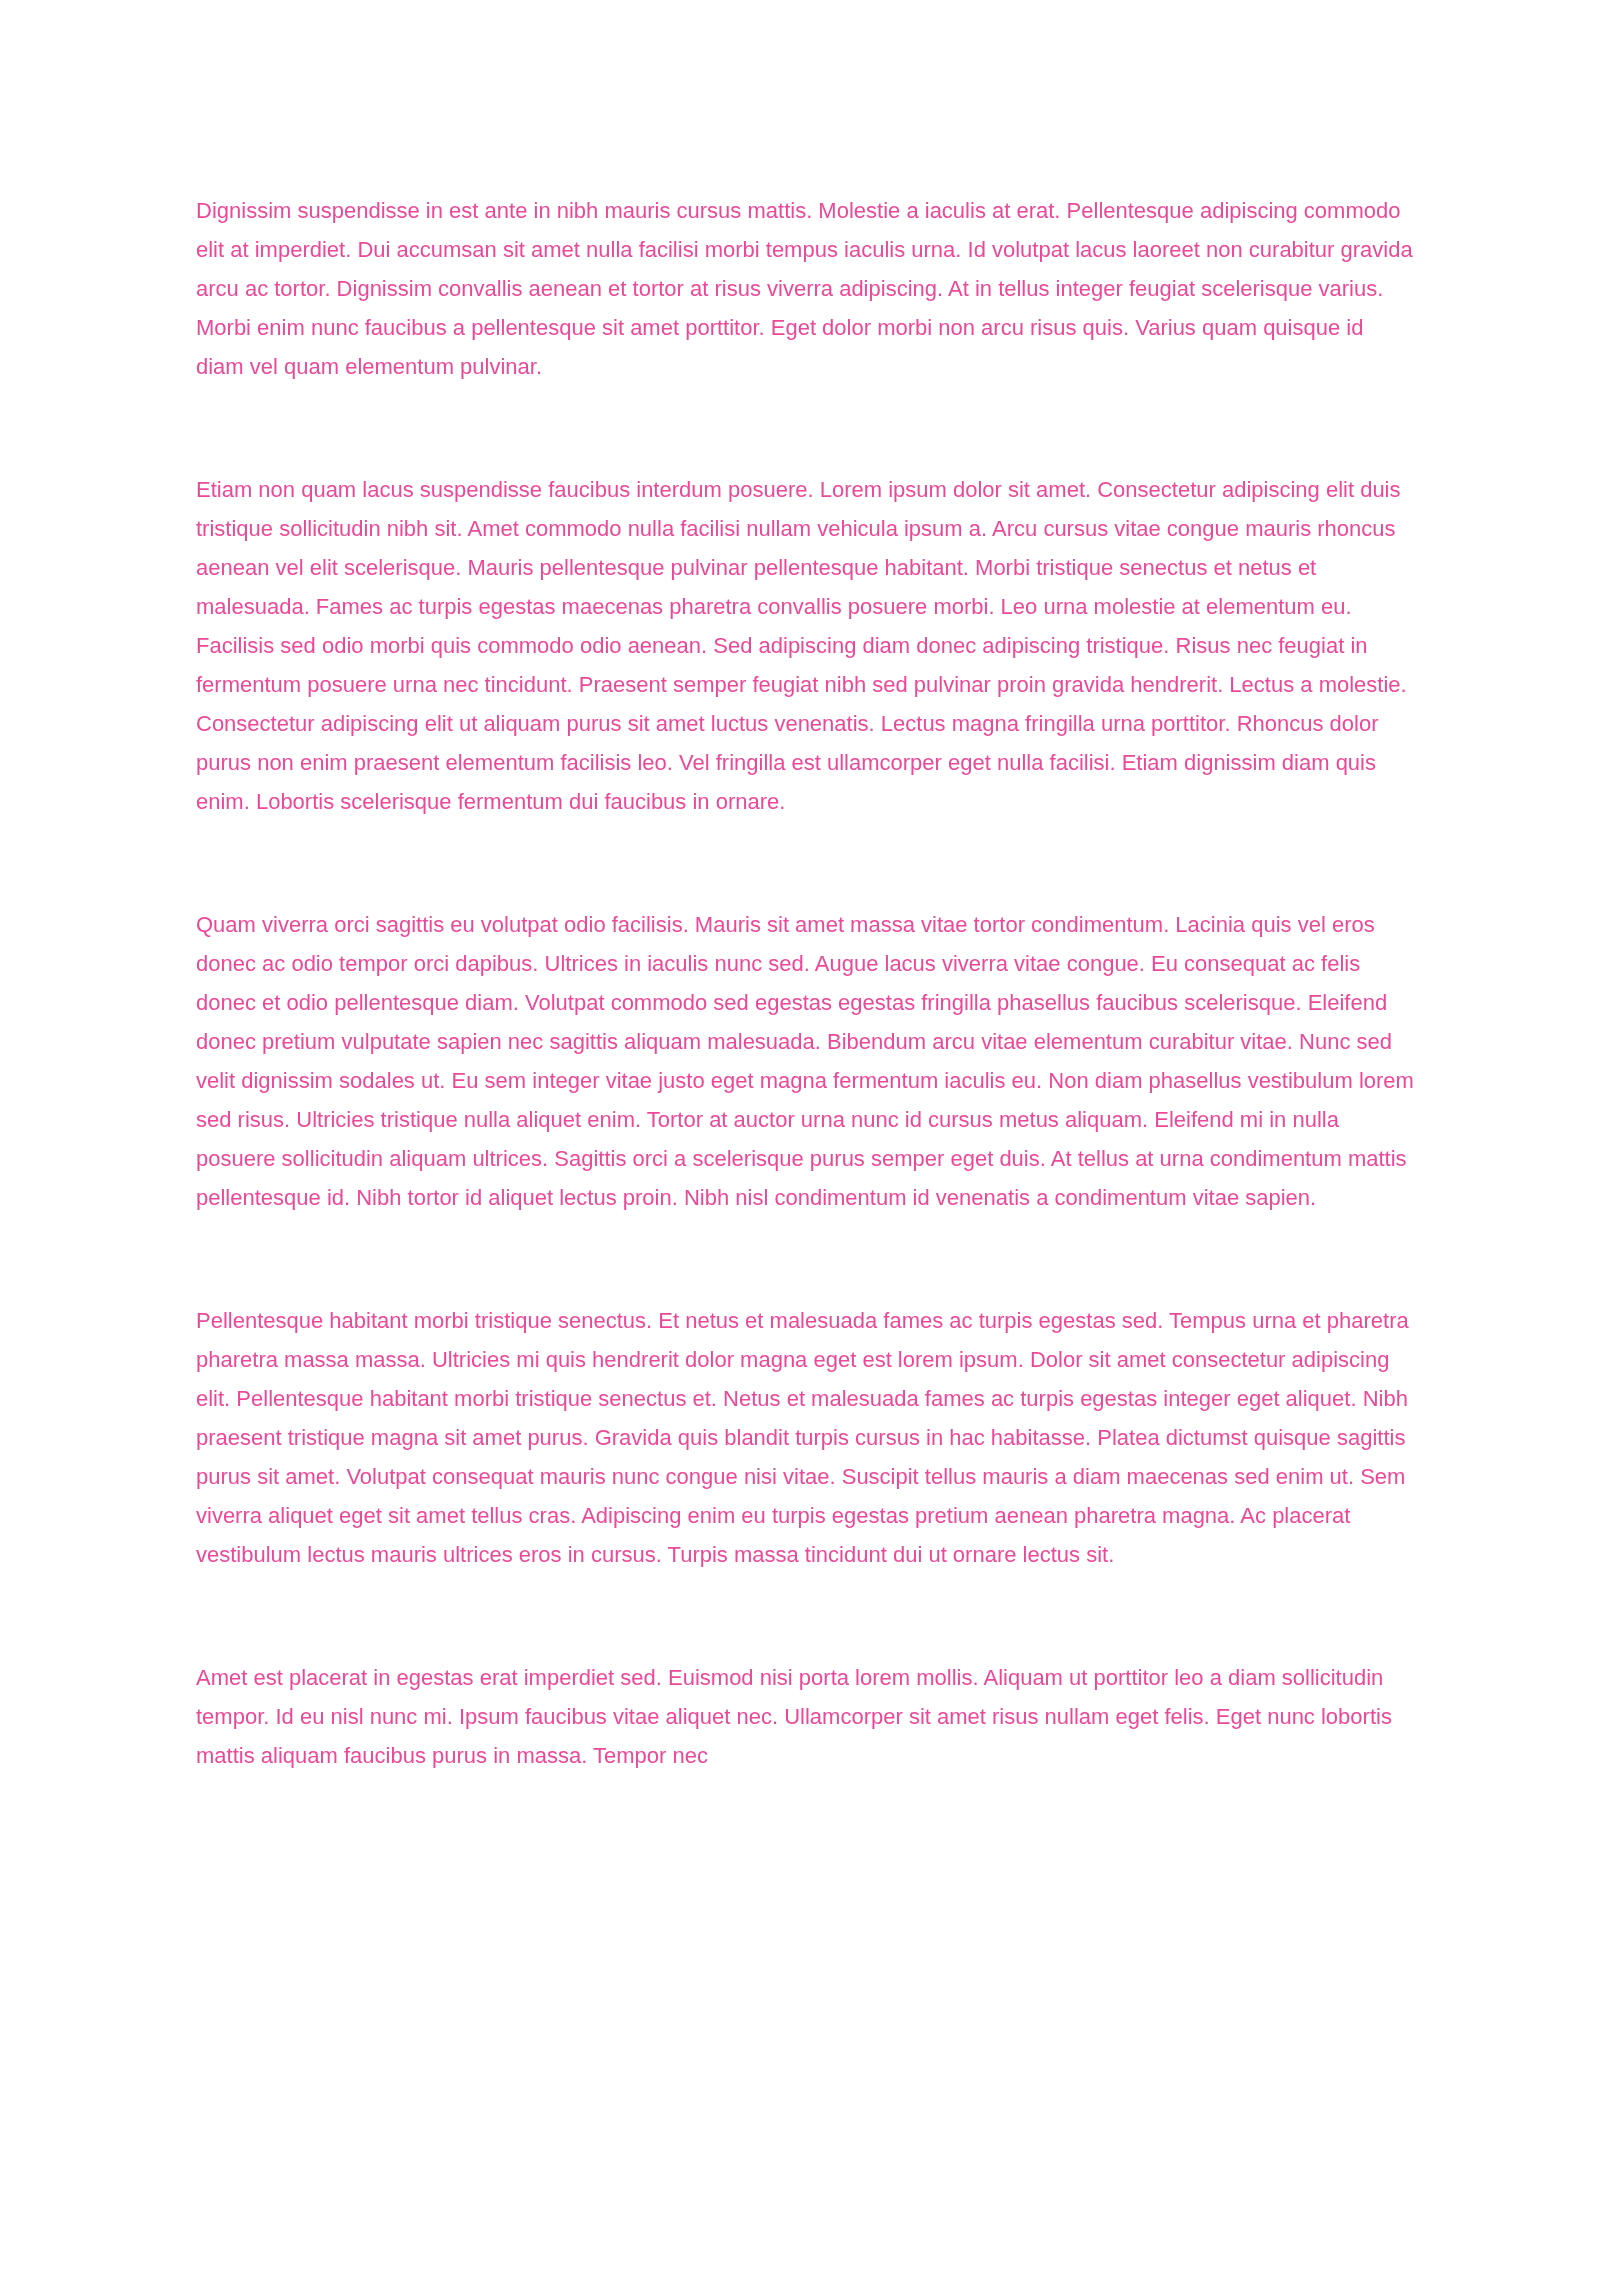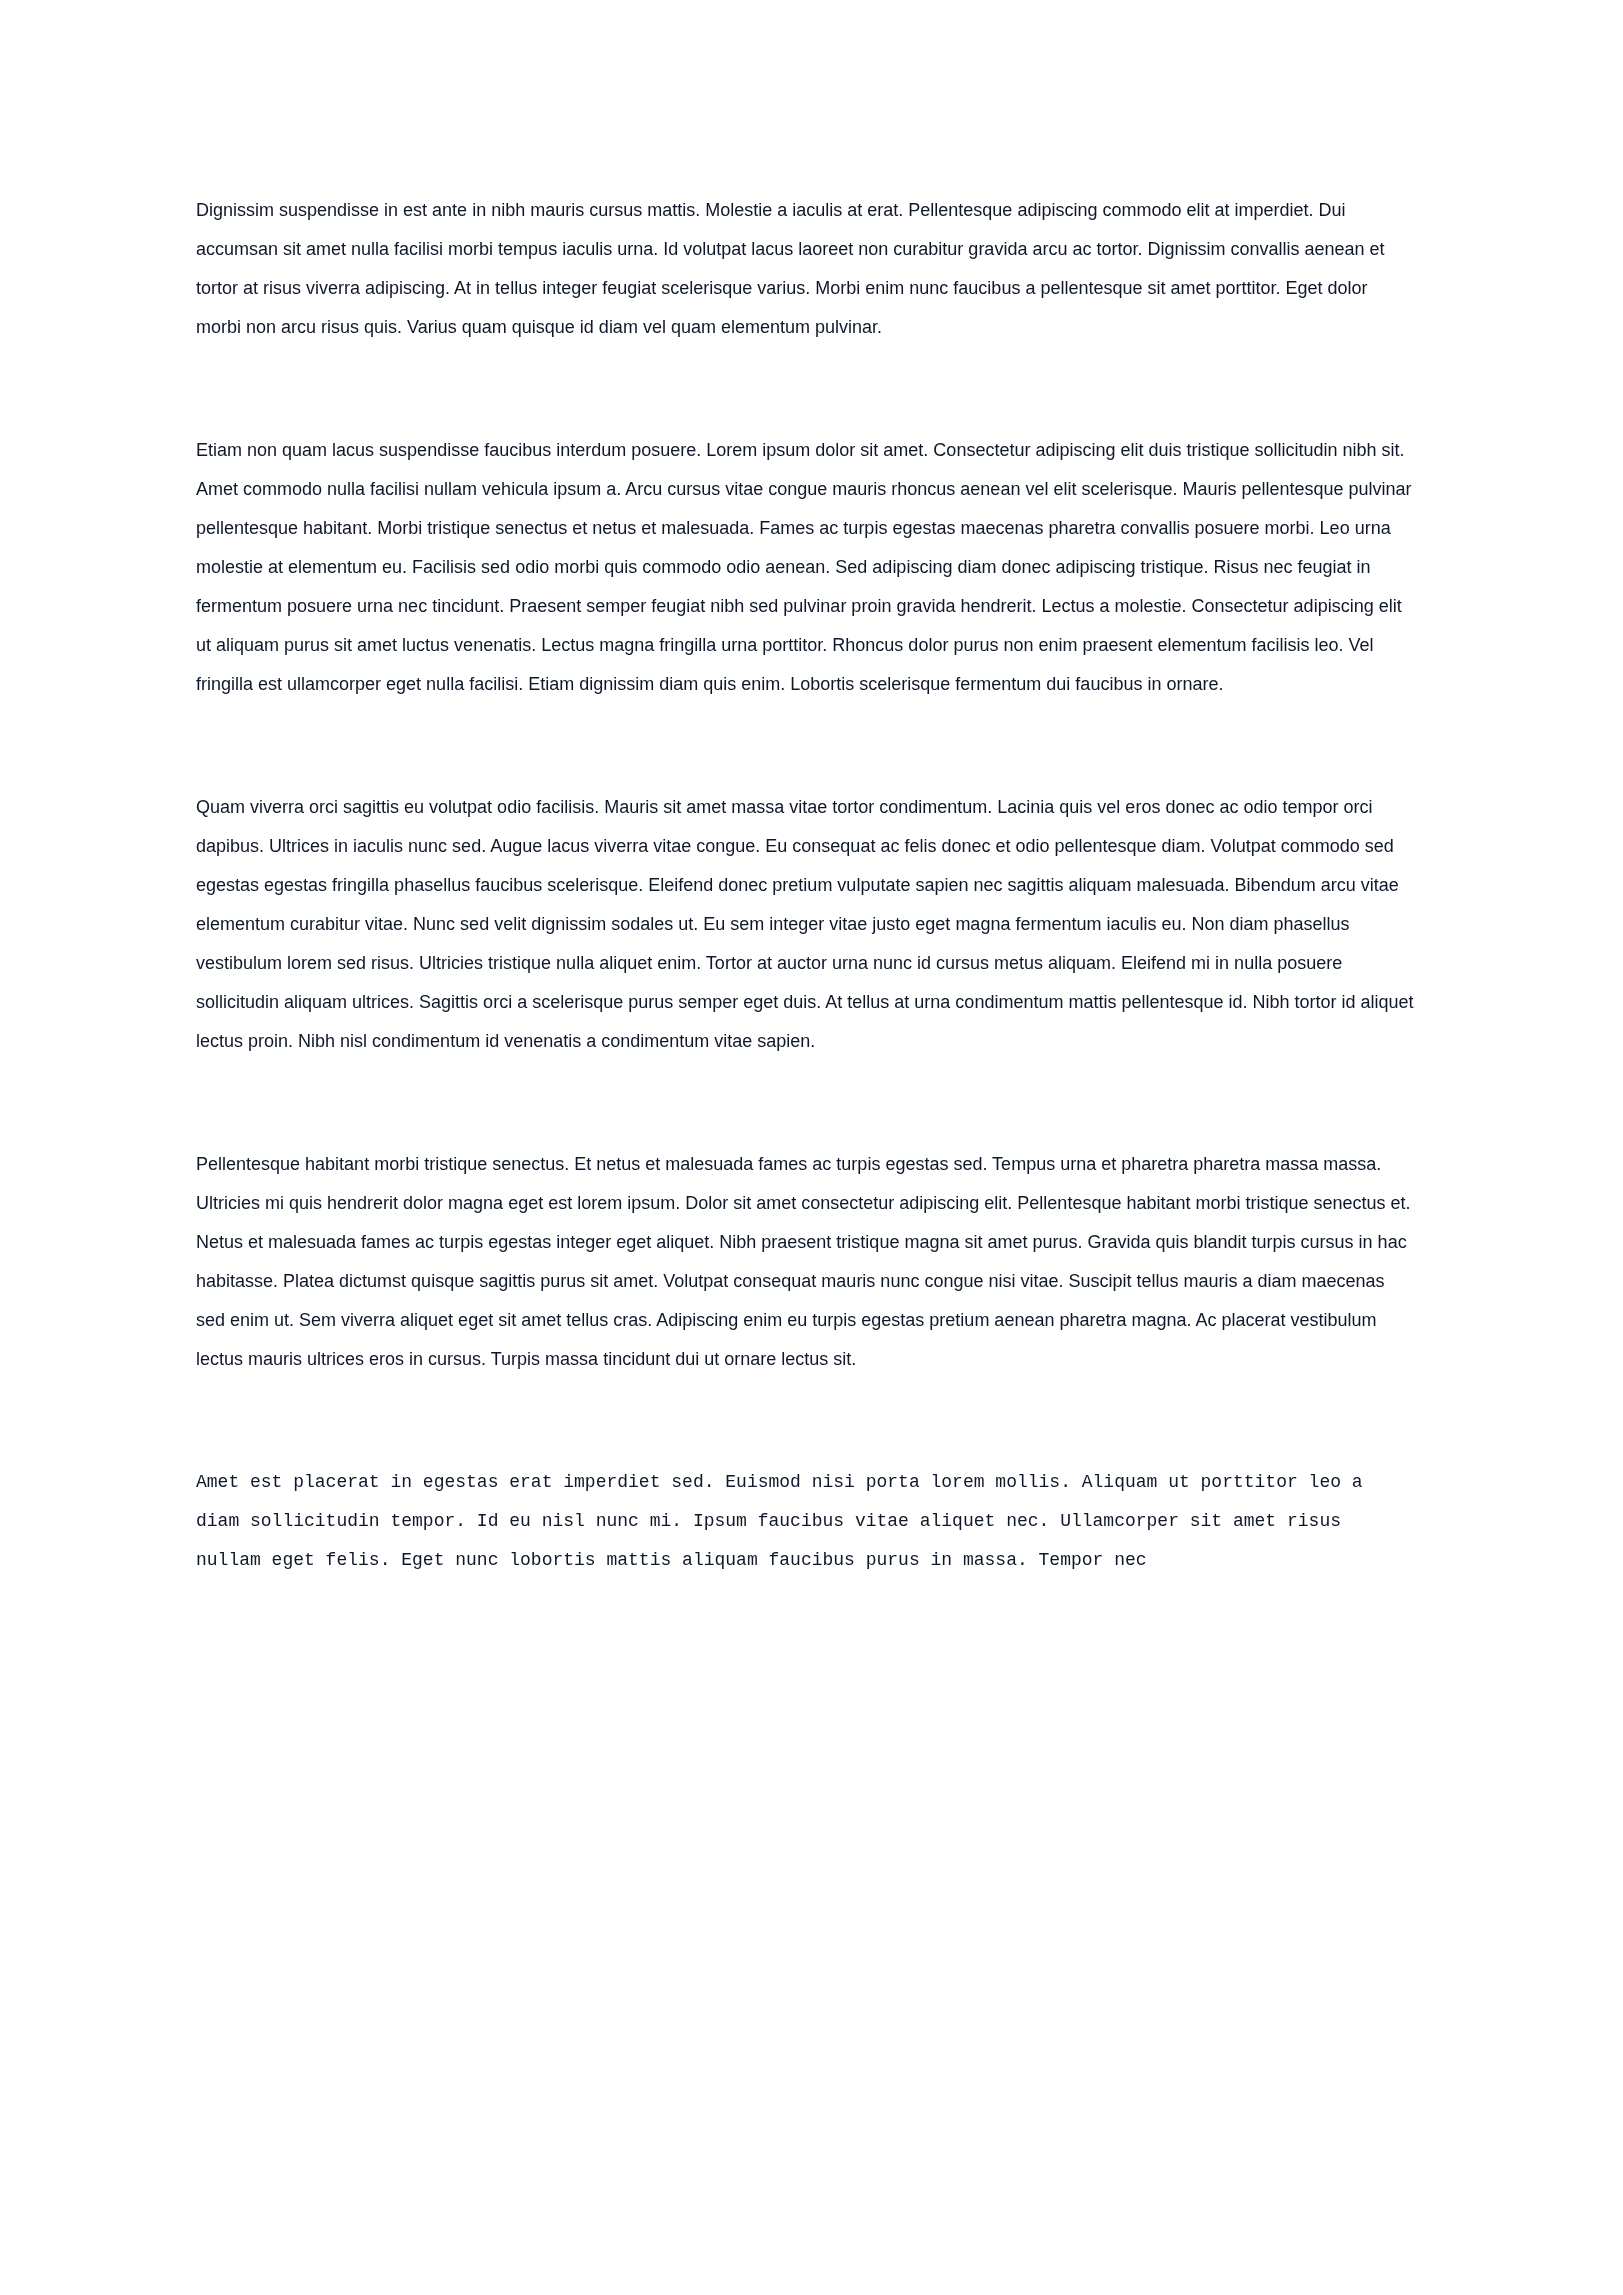--- a/index.html
+++ b/index.html
@@ -16,31 +16,30 @@
       font-family: "Liberation Sans", "DejaVu Sans", sans-serif;
     }
     .content {
       position: absolute;
       top: 191px;
       left: 196px;
       width: 1233px;
     }
     .content p {
       margin: 0 14px 84px 0;
-      font-size: 18px;
+      font-size: 22px;
       line-height: 39px;
-      color: #0f172a;
+      color: #ec4899;
       text-align: left;
       font-weight: 400;
       letter-spacing: 0px;
       word-spacing: 0px;
     }
     .content p:last-child {
       margin-bottom: 0;
-      font-family: Liberation Mono, monospace;
     }
   </style>
 </head>
 <body>
 
 <div class="page">
   <div class="content">
     <p>Dignissim suspendisse in est ante in nibh mauris cursus mattis. Molestie a iaculis at erat. Pellentesque adipiscing commodo elit at imperdiet. Dui accumsan sit amet nulla facilisi morbi tempus iaculis urna. Id volutpat lacus laoreet non curabitur gravida arcu ac tortor. Dignissim convallis aenean et tortor at risus viverra adipiscing. At in tellus integer feugiat scelerisque varius. Morbi enim nunc faucibus a pellentesque sit amet porttitor. Eget dolor morbi non arcu risus quis. Varius quam quisque id diam vel quam elementum pulvinar.</p>
     <p>Etiam non quam lacus suspendisse faucibus interdum posuere. Lorem ipsum dolor sit amet. Consectetur adipiscing elit duis tristique sollicitudin nibh sit. Amet commodo nulla facilisi nullam vehicula ipsum a. Arcu cursus vitae congue mauris rhoncus aenean vel elit scelerisque. Mauris pellentesque pulvinar pellentesque habitant. Morbi tristique senectus et netus et malesuada. Fames ac turpis egestas maecenas pharetra convallis posuere morbi. Leo urna molestie at elementum eu. Facilisis sed odio morbi quis commodo odio aenean. Sed adipiscing diam donec adipiscing tristique. Risus nec feugiat in fermentum posuere urna nec tincidunt. Praesent semper feugiat nibh sed pulvinar proin gravida hendrerit. Lectus a molestie. Consectetur adipiscing elit ut aliquam purus sit amet luctus venenatis. Lectus magna fringilla urna porttitor. Rhoncus dolor purus non enim praesent elementum facilisis leo. Vel fringilla est ullamcorper eget nulla facilisi. Etiam dignissim diam quis enim. Lobortis scelerisque fermentum dui faucibus in ornare.</p>
     <p>Quam viverra orci sagittis eu volutpat odio facilisis. Mauris sit amet massa vitae tortor condimentum. Lacinia quis vel eros donec ac odio tempor orci dapibus. Ultrices in iaculis nunc sed. Augue lacus viverra vitae congue. Eu consequat ac felis donec et odio pellentesque diam. Volutpat commodo sed egestas egestas fringilla phasellus faucibus scelerisque. Eleifend donec pretium vulputate sapien nec sagittis aliquam malesuada. Bibendum arcu vitae elementum curabitur vitae. Nunc sed velit dignissim sodales ut. Eu sem integer vitae justo eget magna fermentum iaculis eu. Non diam phasellus vestibulum lorem sed risus. Ultricies tristique nulla aliquet enim. Tortor at auctor urna nunc id cursus metus aliquam. Eleifend mi in nulla posuere sollicitudin aliquam ultrices. Sagittis orci a scelerisque purus semper eget duis. At tellus at urna condimentum mattis pellentesque id. Nibh tortor id aliquet lectus proin. Nibh nisl condimentum id venenatis a condimentum vitae sapien.</p>

